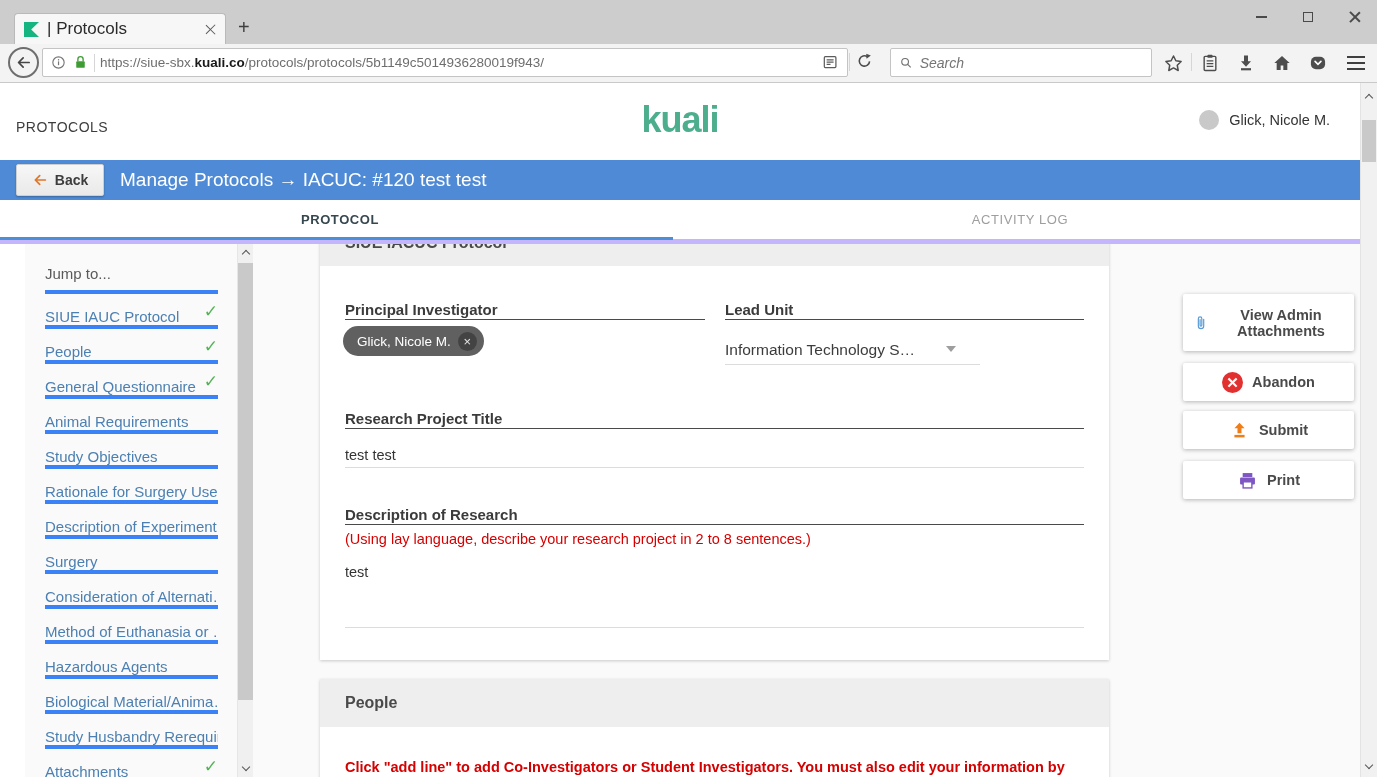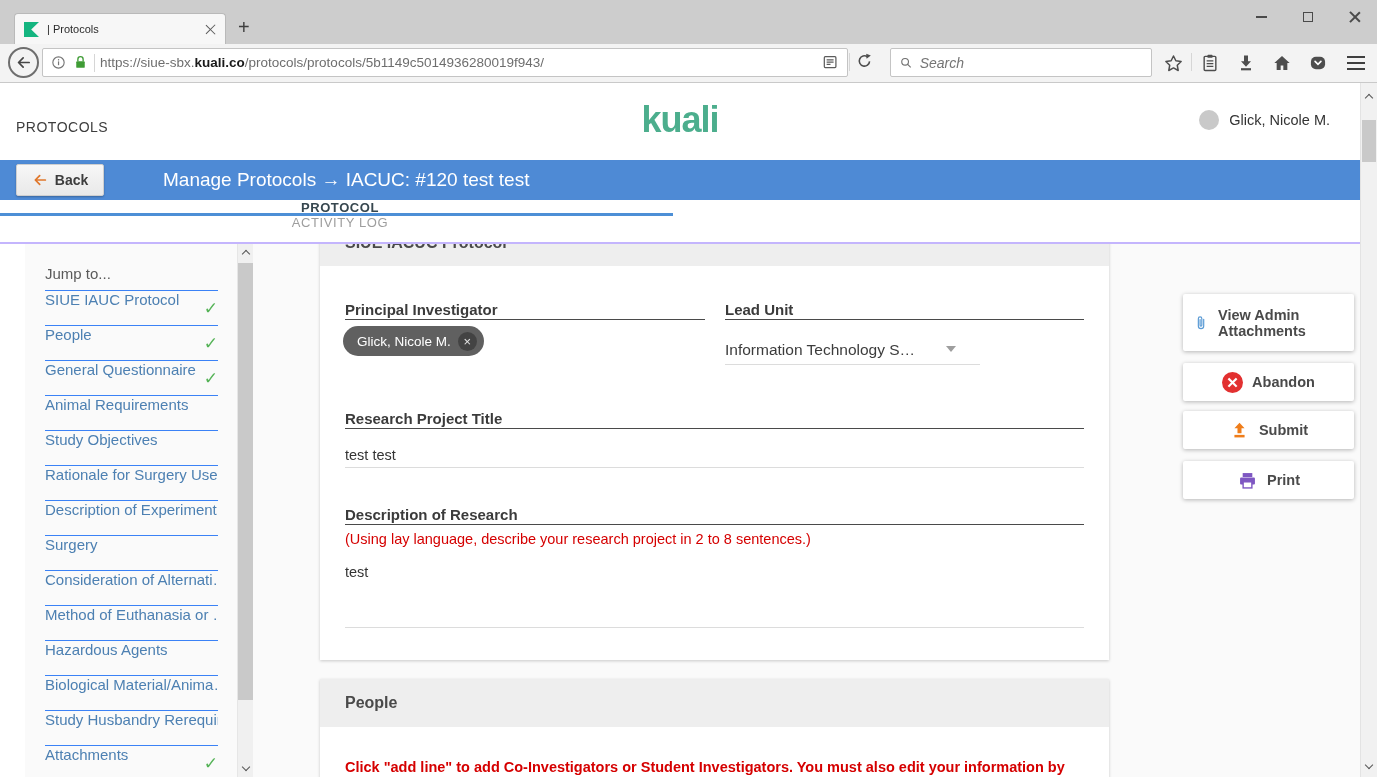--- a/index.html
+++ b/index.html
@@ -9,21 +9,21 @@
 
   
   #titlebar { left:0; top:0; width:1377px; height:44px; background:#cdcdcd; }
   .win-btn { top:6px; width:32px; height:22px; display:flex; align-items:center; justify-content:center; }
   .wb-min { width:11px; height:1.5px; background:#4a4a4a; }
   .wb-max { width:10px; height:10px; border:1.5px solid #4a4a4a; }
   .wb-x { position:relative; width:12px; height:12px; }
   .wb-x::before,.wb-x::after { content:""; position:absolute; left:5px; top:-1px; width:1.6px; height:14px; background:#4a4a4a; }
   .wb-x::before { transform:rotate(45deg);} .wb-x::after { transform:rotate(-45deg);}
   #tab { left:14px; top:13px; width:212px; height:31px; background:#f7f7f7; border:1px solid #b9b9b9; border-bottom:none; border-radius:4px 4px 0 0; display:flex; align-items:center; padding:0 9px; gap:8px; }
-  #tab-title { flex:1; font-size:11px; color:#2b2b2b; white-space:nowrap; overflow:hidden; }
+  #tab-title { flex:1; font-size:17px; color:#2b2b2b; white-space:nowrap; overflow:hidden; }
   #tab-close { position:relative; width:12px; height:12px; }
   #tab-close::before,#tab-close::after { content:""; position:absolute; left:5.5px; top:0; width:1.4px; height:13px; background:#5a5a5a; }
   #tab-close::before { transform:rotate(45deg);} #tab-close::after { transform:rotate(-45deg);}
   #newtab { left:238px; top:16px; font-size:20px; color:#3f3f3f; font-weight:400; }
   #toolbar { left:0; top:44px; width:1377px; height:39px; background:#f3f3f3; border-bottom:1px solid #c9c9c9; }
   #back-circle { left:8px; top:47px; width:31px; height:31px; border-radius:50%; border:2px solid #6e6e6e; background:#f3f3f3; display:flex; align-items:center; justify-content:center; }
   #urlbar { left:42px; top:48px; width:806px; height:29px; background:#fff; border:1px solid #c4c4c4; border-radius:2px; display:flex; align-items:center; padding:0 7px; gap:5px; }
   #url-text { flex:1; font-size:13.5px; color:#6e6e6e; white-space:nowrap; overflow:hidden; }
   #url-text b { color:#1a1a1a; font-weight:700; }
   .vsep { width:1px; height:18px; background:#d6d6d6; }
@@ -37,37 +37,37 @@
 
   
   #app { left:0; top:83px; width:1360px; height:694px; background:#fff; overflow:hidden; }
   #app-header { left:0; top:0; width:1360px; height:77px; background:#fff; }
   #app-name { left:16px; top:36px; font-size:14px; color:#3d3d3d; letter-spacing:0.5px; }
   #logo { left:0; top:16px; width:1360px; text-align:center; font-size:36px; font-weight:700; color:#4cae8d; letter-spacing:-1px; }
   #user { right:30px; top:27px; display:flex; align-items:center; gap:10px; }
   #avatar { width:20px; height:20px; border-radius:50%; background:#c9c9c9; }
   #user-name { font-size:14.5px; color:#333; }
 
-  #banner { left:0; top:77px; width:1360px; height:40px; background:#4e8ad5; display:flex; align-items:center;gap:43px; }
+  #banner { left:0; top:77px; width:1360px; height:40px; background:#4e8ad5; display:flex; align-items:center; }
   #back-btn { margin-left:16px; width:88px; height:32px; background:linear-gradient(#f7f7f7,#e9e9e9); border:1px solid #cfcfcf; border-radius:2px; box-shadow:0 1px 2px rgba(0,0,0,.25); display:flex; align-items:center; justify-content:center; gap:7px; font-size:14px; font-weight:700; color:#3d3d3d; }
   #banner-title { margin-left:16px; color:#fff; font-size:19px; font-weight:400; }
 
-  #tabbar { left:0; top:117px; width:1360px; height:44px; background:#fff; border-bottom:2px solid #c4b5fd; display:flex;flex-direction:column; }
+  #tabbar { left:0; top:117px; width:1360px; height:44px; background:#fff; border-bottom:5px solid #c4b5fd; display:flex; }
   .app-tab { width:50%; display:flex; align-items:center; justify-content:center; font-size:13px; letter-spacing:0.6px; font-weight:700; position:relative; }
   .app-tab.active { color:#37474f; }
   .app-tab.active::after { content:""; position:absolute; left:0; bottom:-1px; width:99%; height:3px; background:#4d8fd6; }
   .app-tab.inactive { color:#9e9e9e; font-weight:400; }
 
   #content { left:0; top:161px; width:1360px; height:533px; background:#fafafa; overflow:hidden;margin-left:25px; }
 
   
   #jump-nav { left:0; top:0; width:212px; height:533px; }
   #jump-heading { padding:21px 0 8px 20px; font-size:15px; color:#5a5a5a; }
   #jump-list { list-style:none; }
-  .nav-item { position:relative; height:35px; margin:0 19px 0 20px; border-top:1px solid #3b82f6; display:flex; align-items:flex-start; }
+  .nav-item { position:relative; height:35px; margin:0 19px 0 20px; border-top:4px solid #3b82f6; display:flex; align-items:flex-end; }
   .nav-label { font-size:15px; color:#4d80b2; white-space:nowrap; overflow:hidden; }
   .check { position:absolute; right:0; top:7px; color:#55b357; font-size:17px; }
   
   .sbar { background:#f0f0f0; }
   #side-scroll { left:212px; top:0; width:16px; height:533px; border-left:1px solid #e6e6e6; }
   #side-thumb { left:213px; top:19px; width:15px; height:437px; background:#c9c9c9; }
   .chev { position:relative; width:8px; height:8px; }
   .chev::before { content:""; position:absolute; left:1px; top:2px; width:5px; height:5px; border-left:1.7px solid #555; border-top:1.7px solid #555; }
   .chev.up::before { transform:rotate(45deg); }
   .chev.down::before { transform:rotate(225deg); top:0; }
@@ -86,21 +86,21 @@
   #pi-chip { display:inline-flex; align-items:center; gap:7px; height:30px; border-radius:15px; background:#606060; padding:0 7px 0 14px; }
   #pi-chip span.txt { color:#fff; font-size:13.5px; }
   #chip-x { width:19px; height:19px; border-radius:50%; background:rgba(0,0,0,.30); color:#e6e6e6; font-size:13px; display:flex; align-items:center; justify-content:center; }
   #lead-value { font-size:15.5px; color:#3c3c3c; }
   .caret { width:0; height:0; border-left:5px solid transparent; border-right:5px solid transparent; border-top:6px solid #9e9e9e; }
   .fld-value { font-size:14.5px; color:#333; }
   .hint-red { font-size:14.5px; color:#d50000; }
   #people-notice { font-size:14.5px; font-weight:700; color:#d50000; }
 
   
-  .action-btn { left:1158px; width:171px; background:#fff; border-radius:2px; box-shadow:0 1px 4px rgba(0,0,0,.28); display:flex; align-items:center; justify-content:center; gap:9px; font-size:14.5px; font-weight:700; color:#4a4a4a; padding:0 10px; }
+  .action-btn { left:1158px; width:171px; background:#fff; border-radius:2px; box-shadow:0 1px 4px rgba(0,0,0,.28); display:flex; align-items:center; justify-content:center; gap:9px; font-size:14.5px; font-weight:700; color:#4a4a4a; padding:0 10px; text-align:center; }
   #btn-abandon-icon { width:21px; height:21px; border-radius:50%; background:#e23030; color:#fff; font-size:15px; font-weight:700; display:flex; align-items:center; justify-content:center; line-height:1; }
 
   
   #main-scroll { left:1360px; top:83px; width:17px; height:694px; background:#f1f1f1; border-left:1px solid #e3e3e3; }
   #main-thumb { left:1362px; top:120px; width:14px; height:42px; background:#c9c9c9; }
   .ms-btn { position:absolute; left:1360px; width:17px; height:17px; display:flex; align-items:center; justify-content:center; }
 </style>
 </head>
 <body>
 

